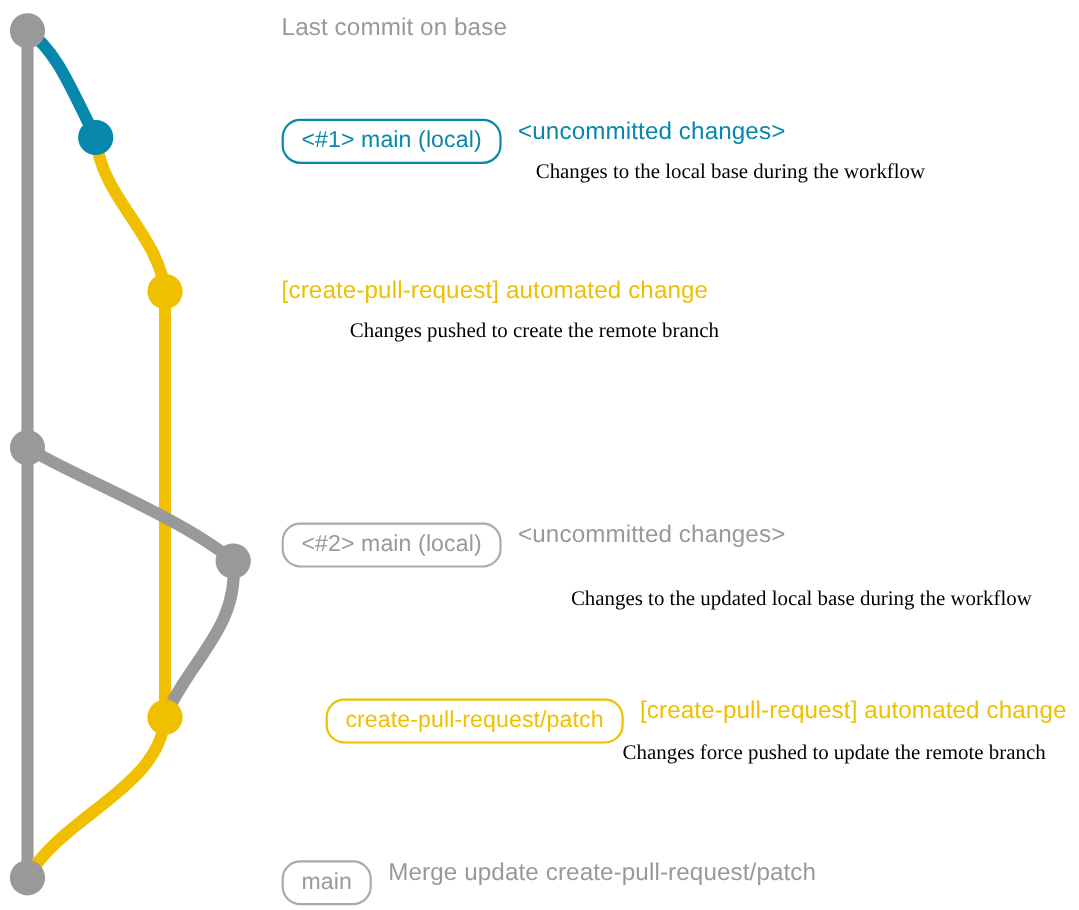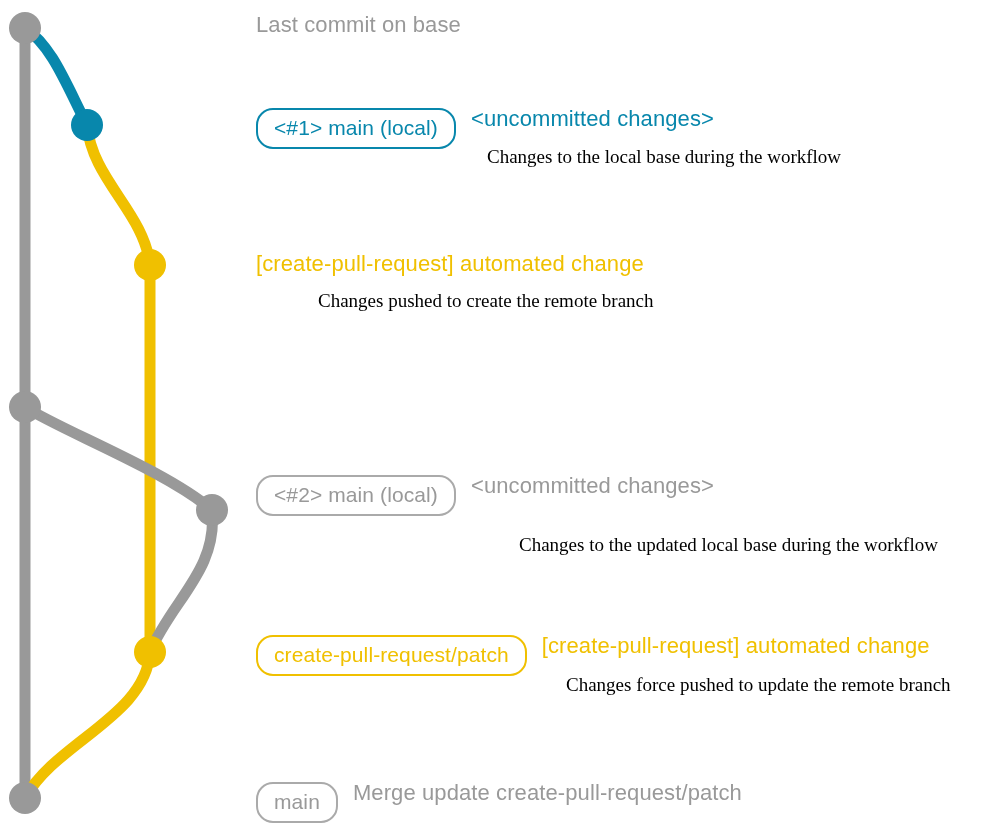--- a/index.html
+++ b/index.html
@@ -45,21 +45,21 @@
     border: 2px solid #999999;
     border-radius: 17px;
     color: #999999;
     font-size: 21px;
     line-height: 1;
     padding: 7px 16px 9px 16px;
     white-space: nowrap;
     letter-spacing: 0.1px;
   }
   .badge.teal  { border-color: #0887ac; color: #0887ac; }
-  .badge.amber { border-color: #f0c000; color: #f0c000; }
+  .badge.amber { border-color: #f0c000; color: #f0c000; margin-left: 40px; }
   .badge.gray  { border-color: #aaaaaa; color: #999999; }
 
   .subject {
     font-size: 22px;
     line-height: 1;
     white-space: nowrap;
     margin-left: 15px;
     letter-spacing: 0.1px;
   }
   .subject.teal  { color: #0887ac; }

